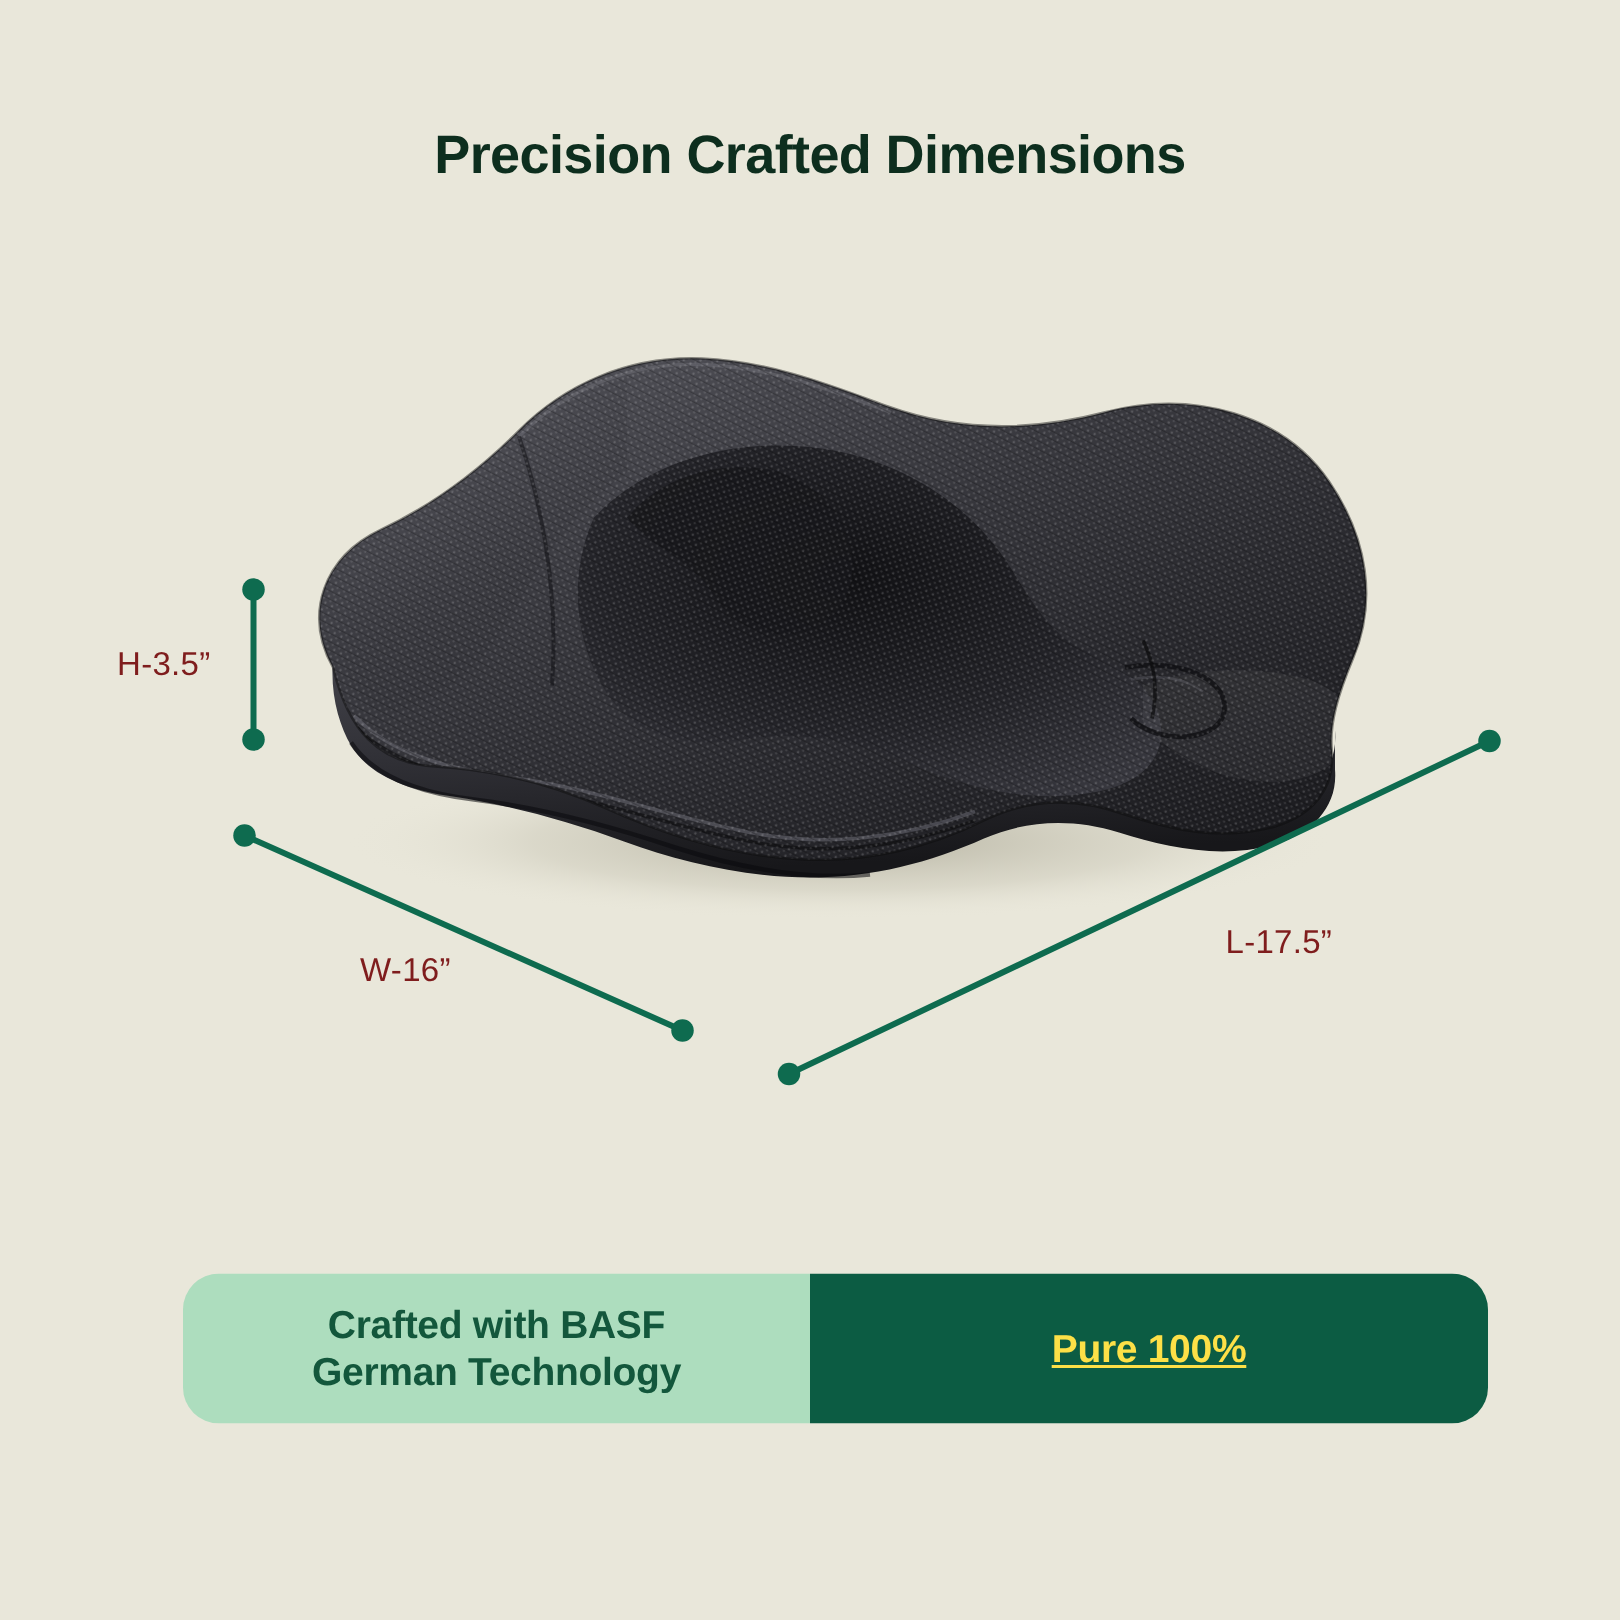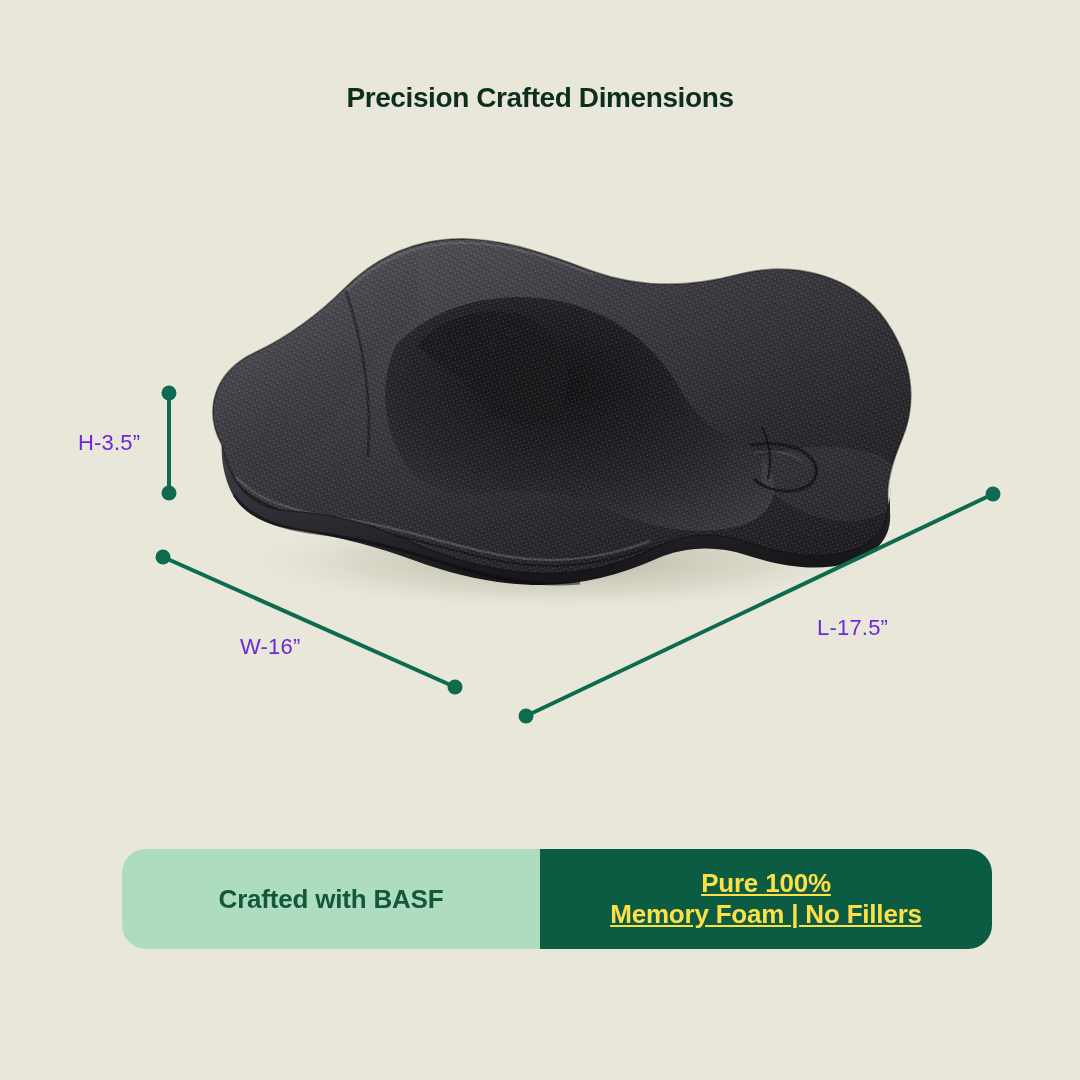--- a/index.html
+++ b/index.html
@@ -20,21 +20,21 @@
     background: #E9E7DA;
   }
 
   
   #page-title {
     position: absolute;
     top: 82px;
     left: 0;
     width: 1080px;
     text-align: center;
-    font-size: 28px;
+    font-size: 36px;
     font-weight: 700;
     letter-spacing: -0.4px;
     color: #0D2E1E;
     font-family: "Liberation Sans", sans-serif;
   }
 
   
   #product-stage {
     position: absolute;
     left: 150px;
@@ -54,21 +54,21 @@
     left: 0;
     top: 0;
     width: 1080px;
     height: 1080px;
     pointer-events: none;
   }
   #dimension-layer svg { display: block; }
 
   .dim-label {
     position: absolute;
-    color: #6d28d9;
+    color: #7f1d1d;
     font-size: 22px;
     font-weight: 400;
     letter-spacing: 0.2px;
     white-space: nowrap;
     font-family: "Liberation Sans", sans-serif;
   }
   #dim-label-height { left: 78px;  top: 430px; }
   #dim-label-width  { left: 240px; top: 634px; }
   #dim-label-length { left: 817px; top: 615px; }
 
@@ -314,25 +314,25 @@
     <div class="dim-label" id="dim-label-width">W-16”</div>
 
     <div class="dim-label" id="dim-label-length">L-17.5”</div>
   </div>
 
   <div id="benefit-banner">
 
     <div class="banner-panel" id="banner-panel-basf">
       <div>
         <span class="banner-line">Crafted with BASF</span>
+        <span class="banner-line">German Technology</span>
       </div>
     </div>
 
     <div class="banner-panel" id="banner-panel-foam">
       <div>
         <span class="banner-line">Pure 100%</span>
-        <span class="banner-line">Memory Foam | No Fillers</span>
       </div>
     </div>
 
   </div>
 
 </div>
 
 </body></html>

